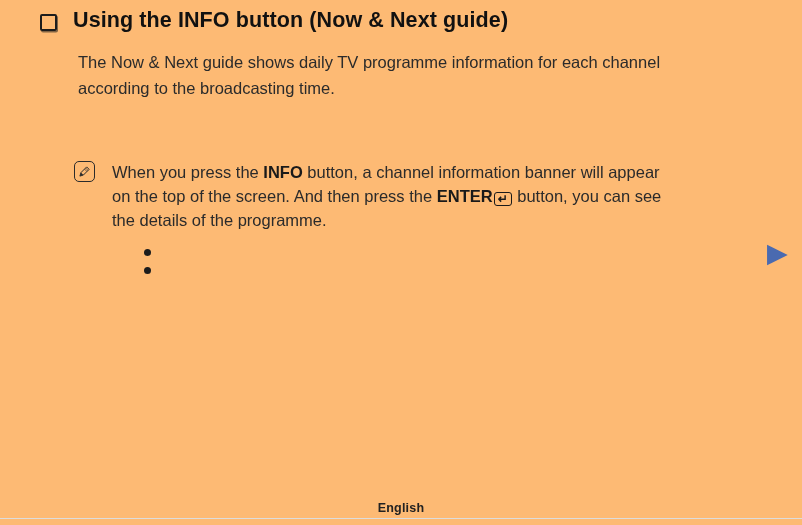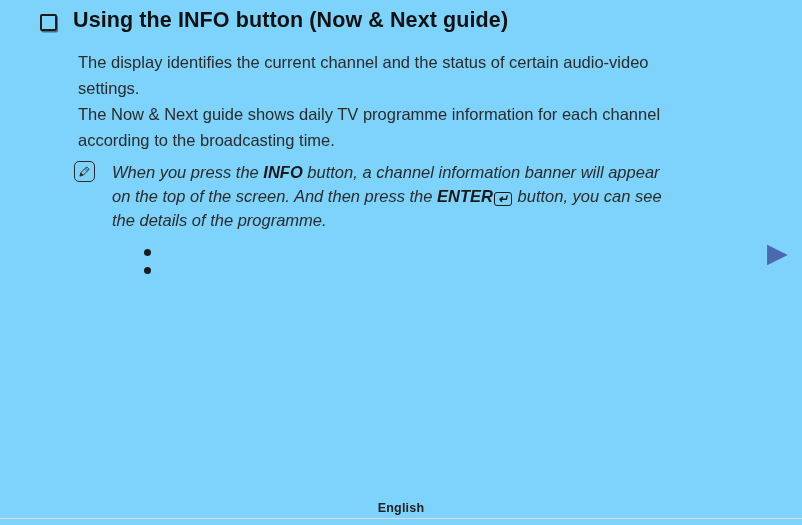--- a/index.html
+++ b/index.html
@@ -1,20 +1,20 @@
 <!DOCTYPE html>
 <html><head>
 <meta charset="utf-8">
 <style>
   html, body { margin: 0; padding: 0; background: #ffffff; }
   .page {
     position: relative;
     width: 802px;
     height: 525px;
-    background: #7dd3fc;
+    background: #fdba74;
     font-family: "Liberation Sans", sans-serif;
     color: #2b2b2b;
     overflow: hidden;
   }
   
   .title-row { position: absolute; left: 40px; top: 8px; display: flex; align-items: flex-start; }
   .square-bullet {
     width: 13px; height: 13px;
     border: 2.4px solid #1c1c1c;
     border-radius: 2px;
@@ -42,21 +42,21 @@
     border: 1.6px solid #2b2b2b;
     border-radius: 5px;
     display: flex; align-items: center; justify-content: center;
     margin-top: 1px;
     flex: 0 0 auto;
   }
   .note-icon svg { display: block; }
   .note-text {
     margin-left: 17px;
     width: 648px;
-    font-size: 16.5px; line-height: 24px; font-style: italic;
+    font-size: 16.5px; line-height: 24px;
   }
   .rich span { white-space: pre-wrap; }
   .bold-key { font-weight: 700; color: #1a1a1a; }
   .enter-key-icon {
     display: inline-flex; align-items: center; justify-content: center;
     width: 16px; height: 12px;
     border: 1.6px solid #1a1a1a;
     border-radius: 3px;
     font-size: 12px; font-weight: 700; line-height: 1;
     vertical-align: -1px;
@@ -96,22 +96,20 @@
 <body>
 
 <div class="page">
 
   <div class="title-row">
     <div class="square-bullet"></div>
     <h1 class="page-title">Using the INFO button (Now &amp; Next guide)</h1>
   </div>
 
   <div class="body-text">
-    <p>The display identifies the current channel and the status of certain audio-video
-settings.</p>
     <p>The Now &amp; Next guide shows daily TV programme information for each channel
 according to the broadcasting time.</p>
   </div>
 
   <div class="note-block">
     <div class="note-icon">
       <svg width="13" height="13" viewBox="0 0 24 24" aria-hidden="true">
         <path d="M3.5 20.5 L5.5 14 L16 3.5 L20.5 8 L10 18.5 Z" fill="none" stroke="#2b2b2b" stroke-width="1.8" stroke-linejoin="round"></path>
         <path d="M3.5 20.5 L5.5 14 L10 18.5 Z" fill="#2b2b2b"></path>
         <path d="M14 5.5 L18.5 10 M12 7.5 L16.5 12" stroke="#2b2b2b" stroke-width="1.2"></path>

